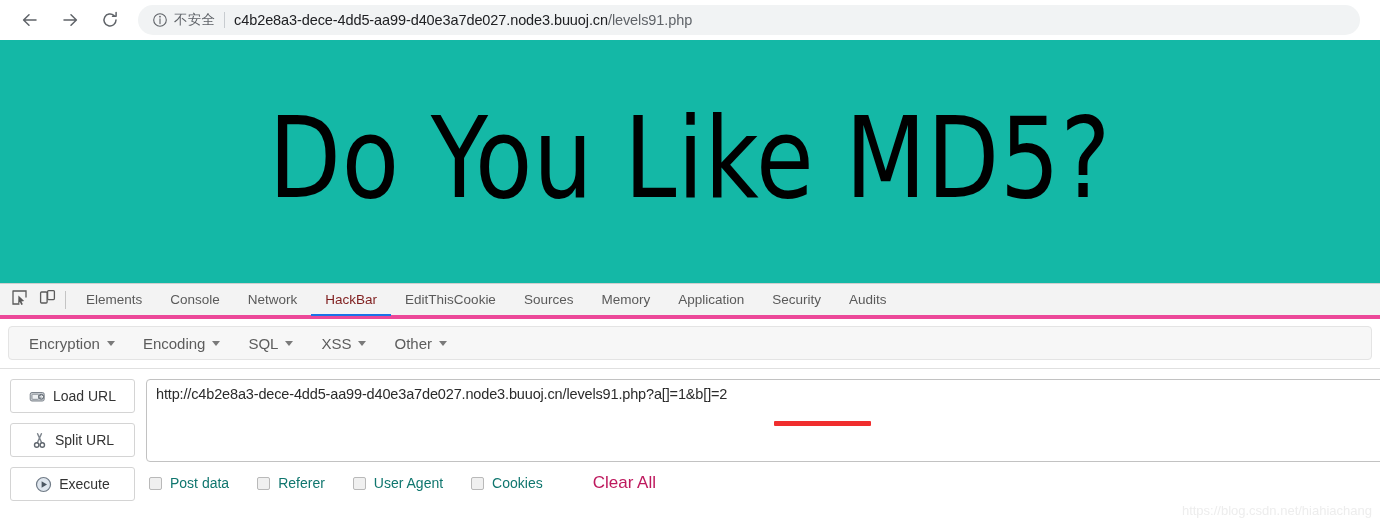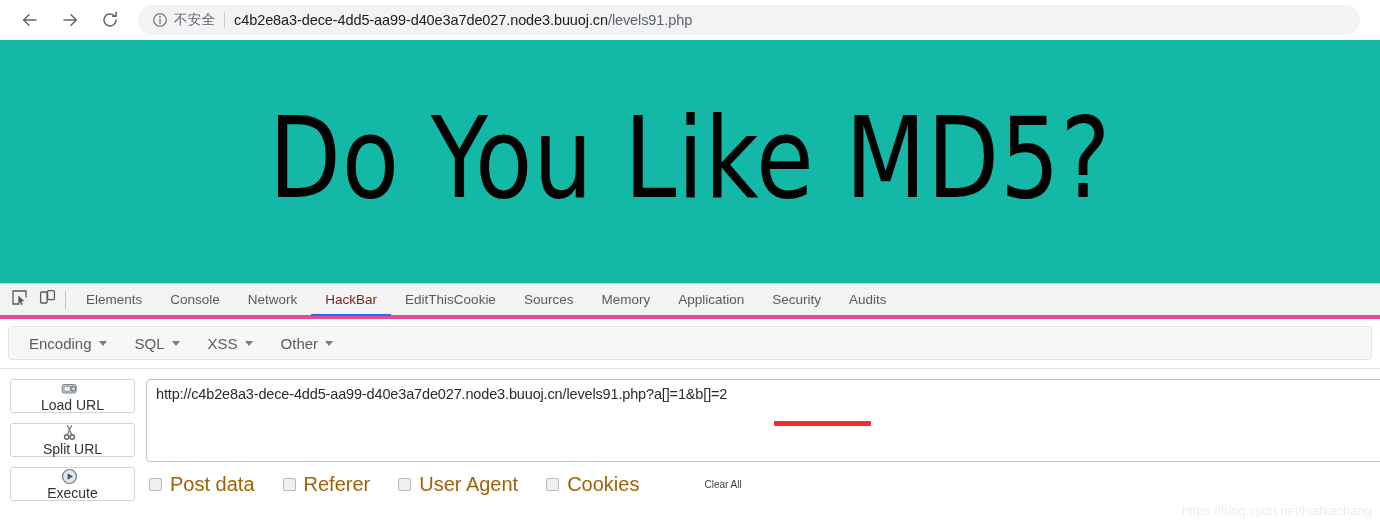--- a/index.html
+++ b/index.html
@@ -222,21 +222,20 @@
     border: 1px solid #d4d4d4;
     border-radius: 3px;
     background: #ffffff;
     display: flex;
     align-items: center;
     justify-content: center;
     font-size: 14px;
     color: #333333;
     margin-bottom: 10px;
     box-sizing: border-box;
-    flex-direction: column;
   }
   .hb-btn .bico {
     width: 17px;
     height: 17px;
     margin-right: 7px;
     flex: none;
     display: flex;
     align-items: center;
     justify-content: center;
   }
@@ -291,28 +290,28 @@
     width: 13px;
     height: 13px;
     border: 1px solid #b9b9b9;
     background: #f0f0f0;
     border-radius: 2px;
     margin-right: 8px;
     flex: none;
     box-sizing: border-box;
   }
   .hb-check-label {
-    font-size: 20px;
-    color: #a16207;
+    font-size: 14px;
+    color: #0f766e;
     white-space: nowrap;
   }
   .hb-clear {
-    font-size: 10px;
-    color: #404040;
-    margin-left: 37px;
+    font-size: 17px;
+    color: #be185d;
+    margin-left: 22px;
     white-space: nowrap;
   }
 
   .watermark {
     position: absolute;
     right: 8px;
     bottom: 6px;
     font-size: 13px;
     color: #ededed;
     white-space: nowrap;
@@ -419,20 +418,24 @@
       <div class="dt-tab">
           <span>Security</span>
         </div>
       <div class="dt-tab">
           <span>Audits</span>
         </div>
     </div>
   </div>
 
   <div class="hb-menubar">
+    <div class="hb-menu">
+      <span>Encryption</span>
+      <span class="hb-caret"></span>
+    </div>
     <div class="hb-menu">
       <span>Encoding</span>
       <span class="hb-caret"></span>
     </div>
     <div class="hb-menu">
       <span>SQL</span>
       <span class="hb-caret"></span>
     </div>
     <div class="hb-menu">
       <span>XSS</span>

